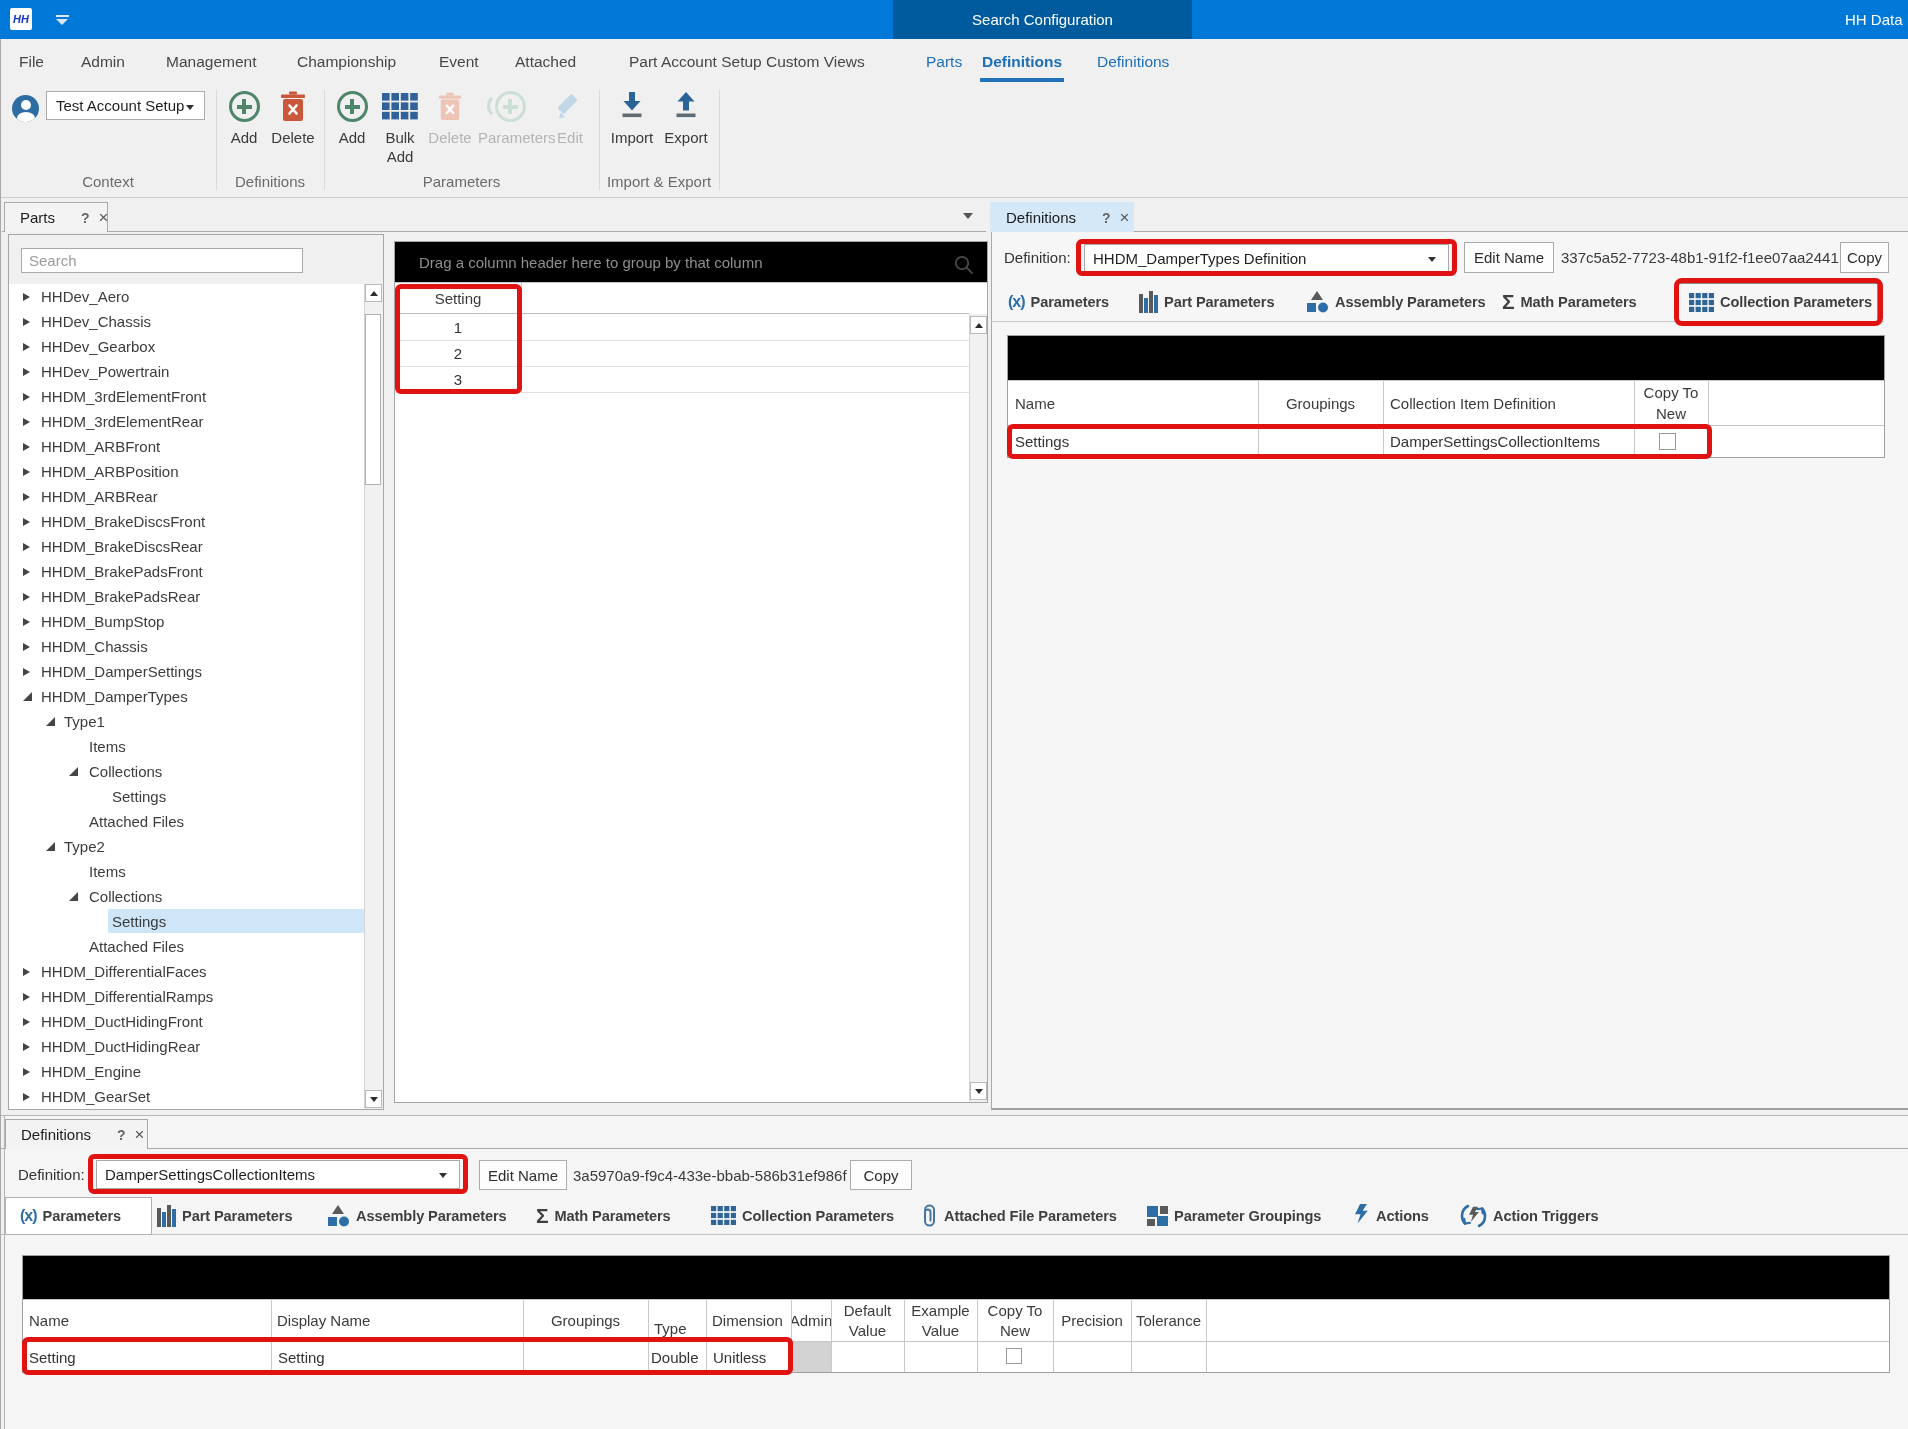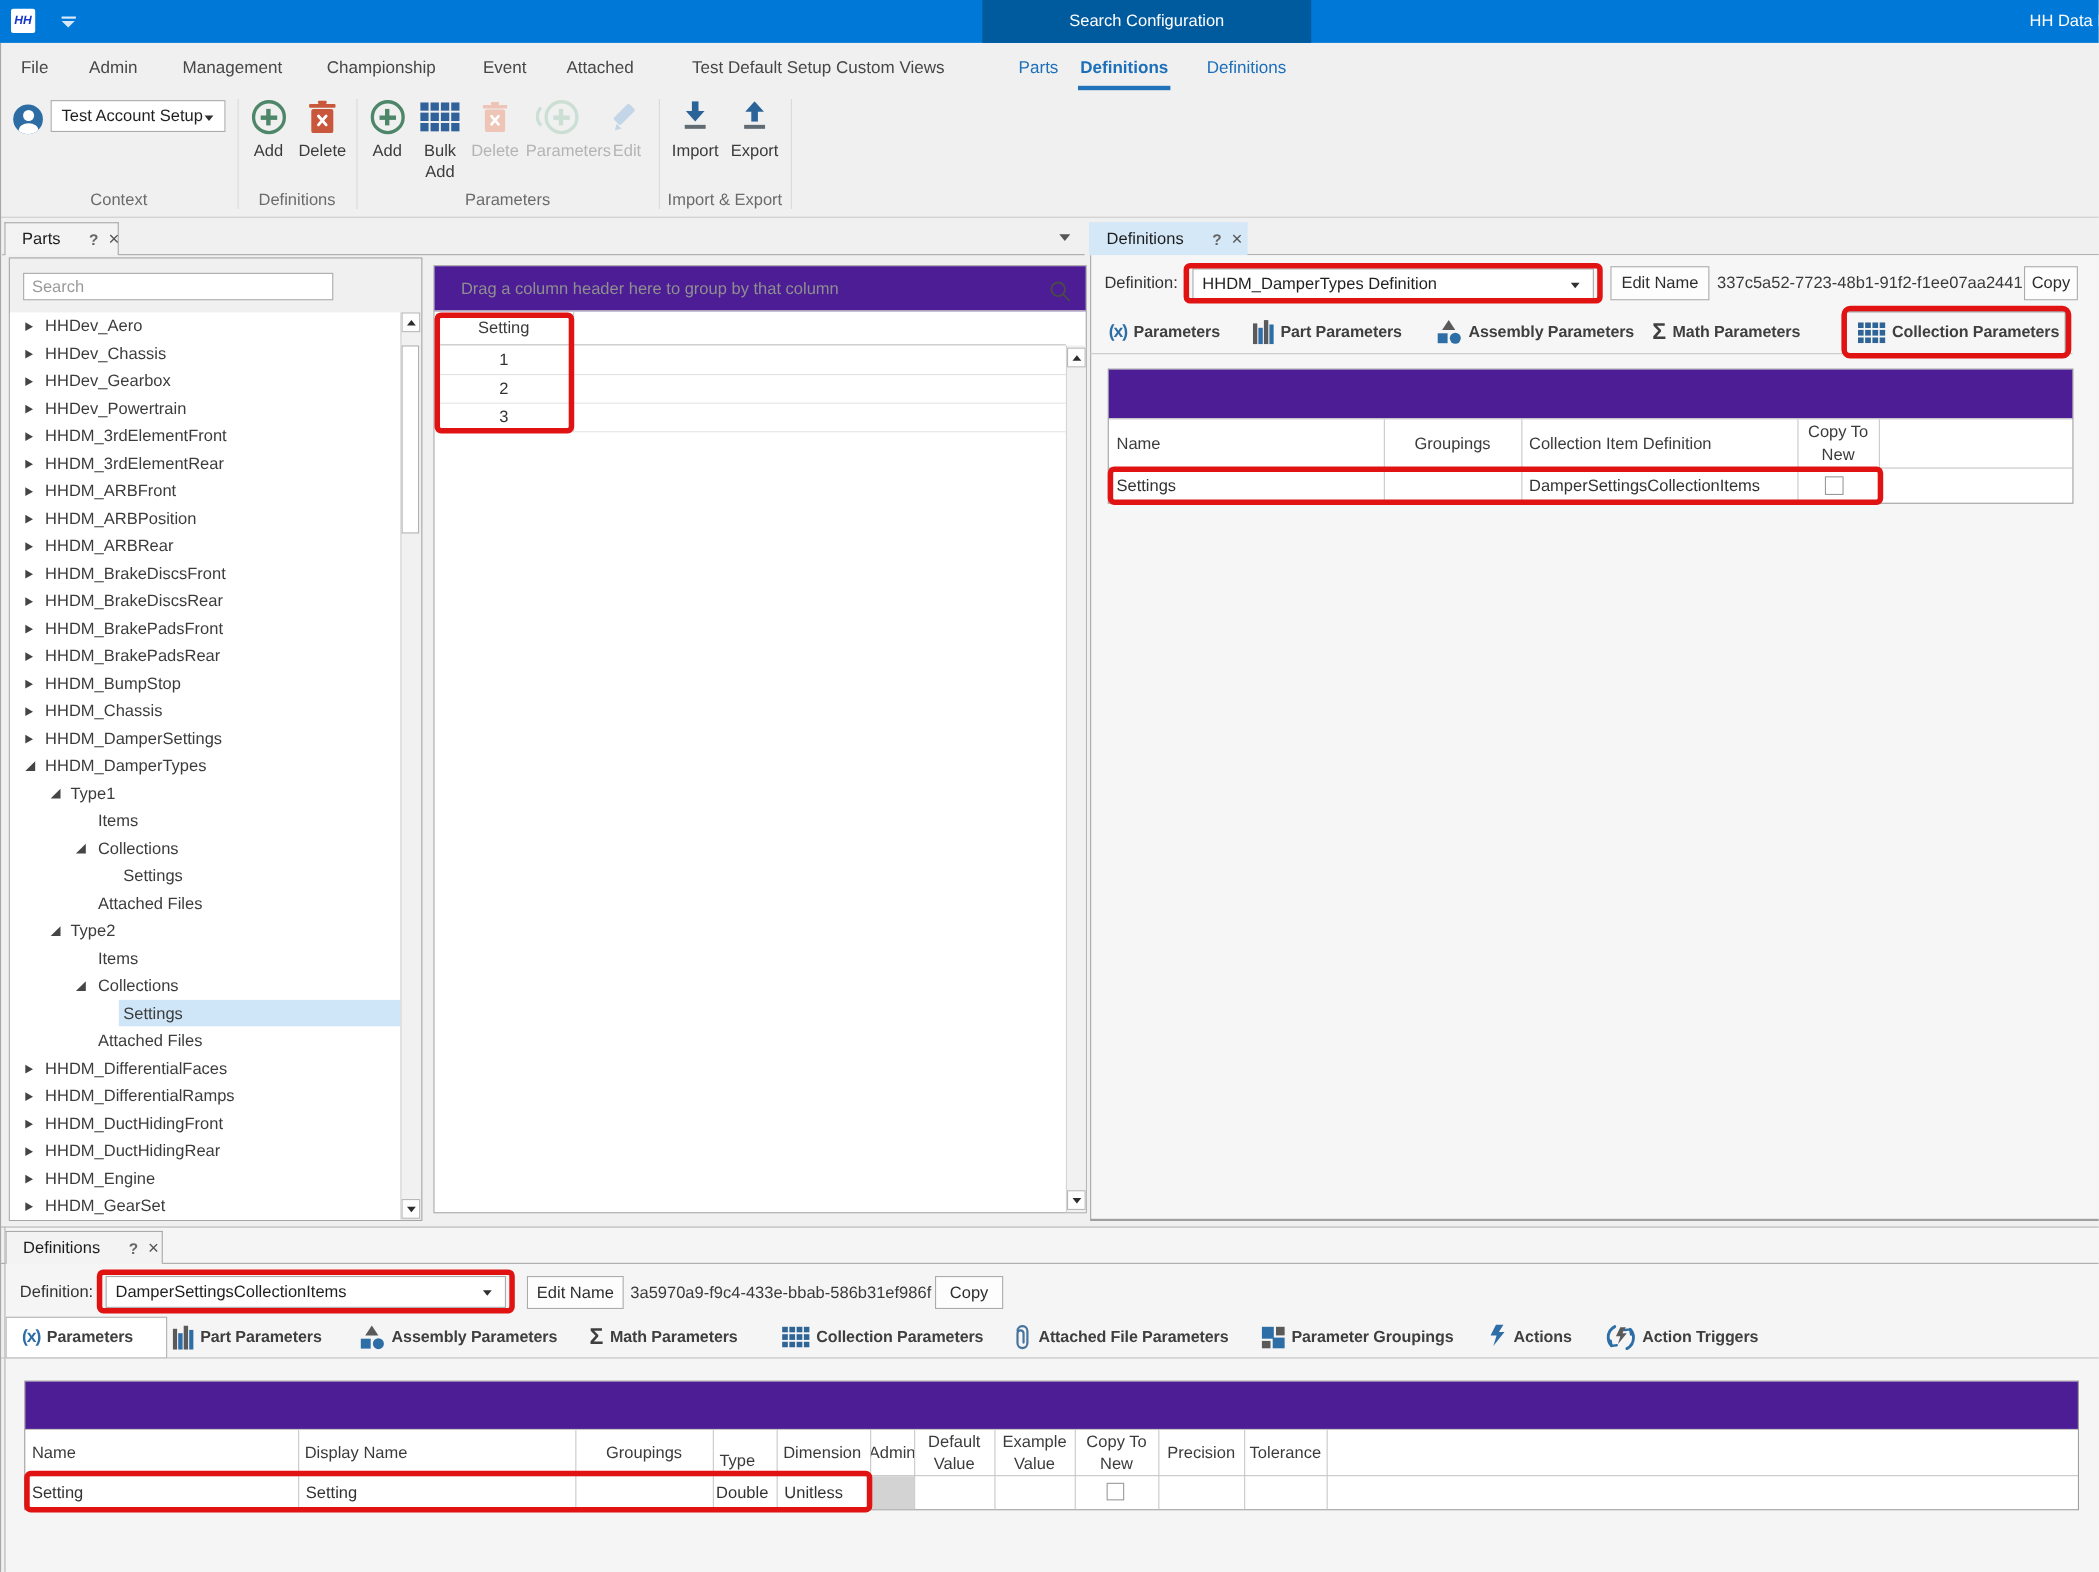--- a/index.html
+++ b/index.html
@@ -94,21 +94,21 @@
 
   
   .vscroll { position:absolute; background:#f1f1f1; border-left:1px solid #d4d4d4; }
   .sbtn { position:absolute; left:0; width:17px; height:18px; background:#fdfdfd; border:1px solid #b9b9b9;
     display:flex; align-items:center; justify-content:center; }
   .sbtn .up { width:0; height:0; border-left:4.5px solid transparent; border-right:4.5px solid transparent; border-bottom:5px solid #2b2b2b; }
   .sbtn .dn { width:0; height:0; border-left:4.5px solid transparent; border-right:4.5px solid transparent; border-top:5px solid #2b2b2b; }
   .sthumb { position:absolute; left:0; width:16px; background:#fff; border:1px solid #b0b0b0; }
 
   
-  .grid-band { position:absolute; background:#4c1d95; border-bottom:1px solid #c6c6c6; color:#8f8f8f;
+  .grid-band { position:absolute; background:#000000; border-bottom:1px solid #c6c6c6; color:#8f8f8f;
     display:flex; align-items:center; }
   .gcol-line { position:absolute; width:1px; background:#c9c9c9; }
   .grow-line { position:absolute; height:1px; background:#e3e3e3; }
   .gcell { position:absolute; display:flex; align-items:center; color:#333; white-space:nowrap; overflow:hidden; }
   .gcell.center { justify-content:center; text-align:center; }
   .ghead { color:#3b3b3b; }
   .checkbox { position:absolute; width:17px; height:17px; background:#fff; border:1px solid #9a9a9a; }
 
   
   .mag { position:absolute; width:22px; height:22px; }
@@ -148,21 +148,21 @@
 <div class="abs title-center">Search Configuration</div>
 <div class="abs title-right">HH Data M</div>
 
 <div class="abs ribbon-tabs">
   <span class="rtab rt-0">File</span>
   <span class="rtab rt-1">Admin</span>
   <span class="rtab rt-2">Management</span>
   <span class="rtab rt-3">Championship</span>
   <span class="rtab rt-4">Event</span>
   <span class="rtab rt-5">Attached</span>
-  <span class="rtab rt-6">Test Default Setup Custom Views</span>
+  <span class="rtab rt-6">Part Account Setup Custom Views</span>
   <span class="rtab rt-7 accent">Parts</span>
   <span class="rtab rt-8 active">
       <span>Definitions</span>
       <span class="ul"></span>
     </span>
   <span class="rtab rt-9 accent">Definitions</span>
 </div>
 
 <div class="abs ribbon-body">
 

